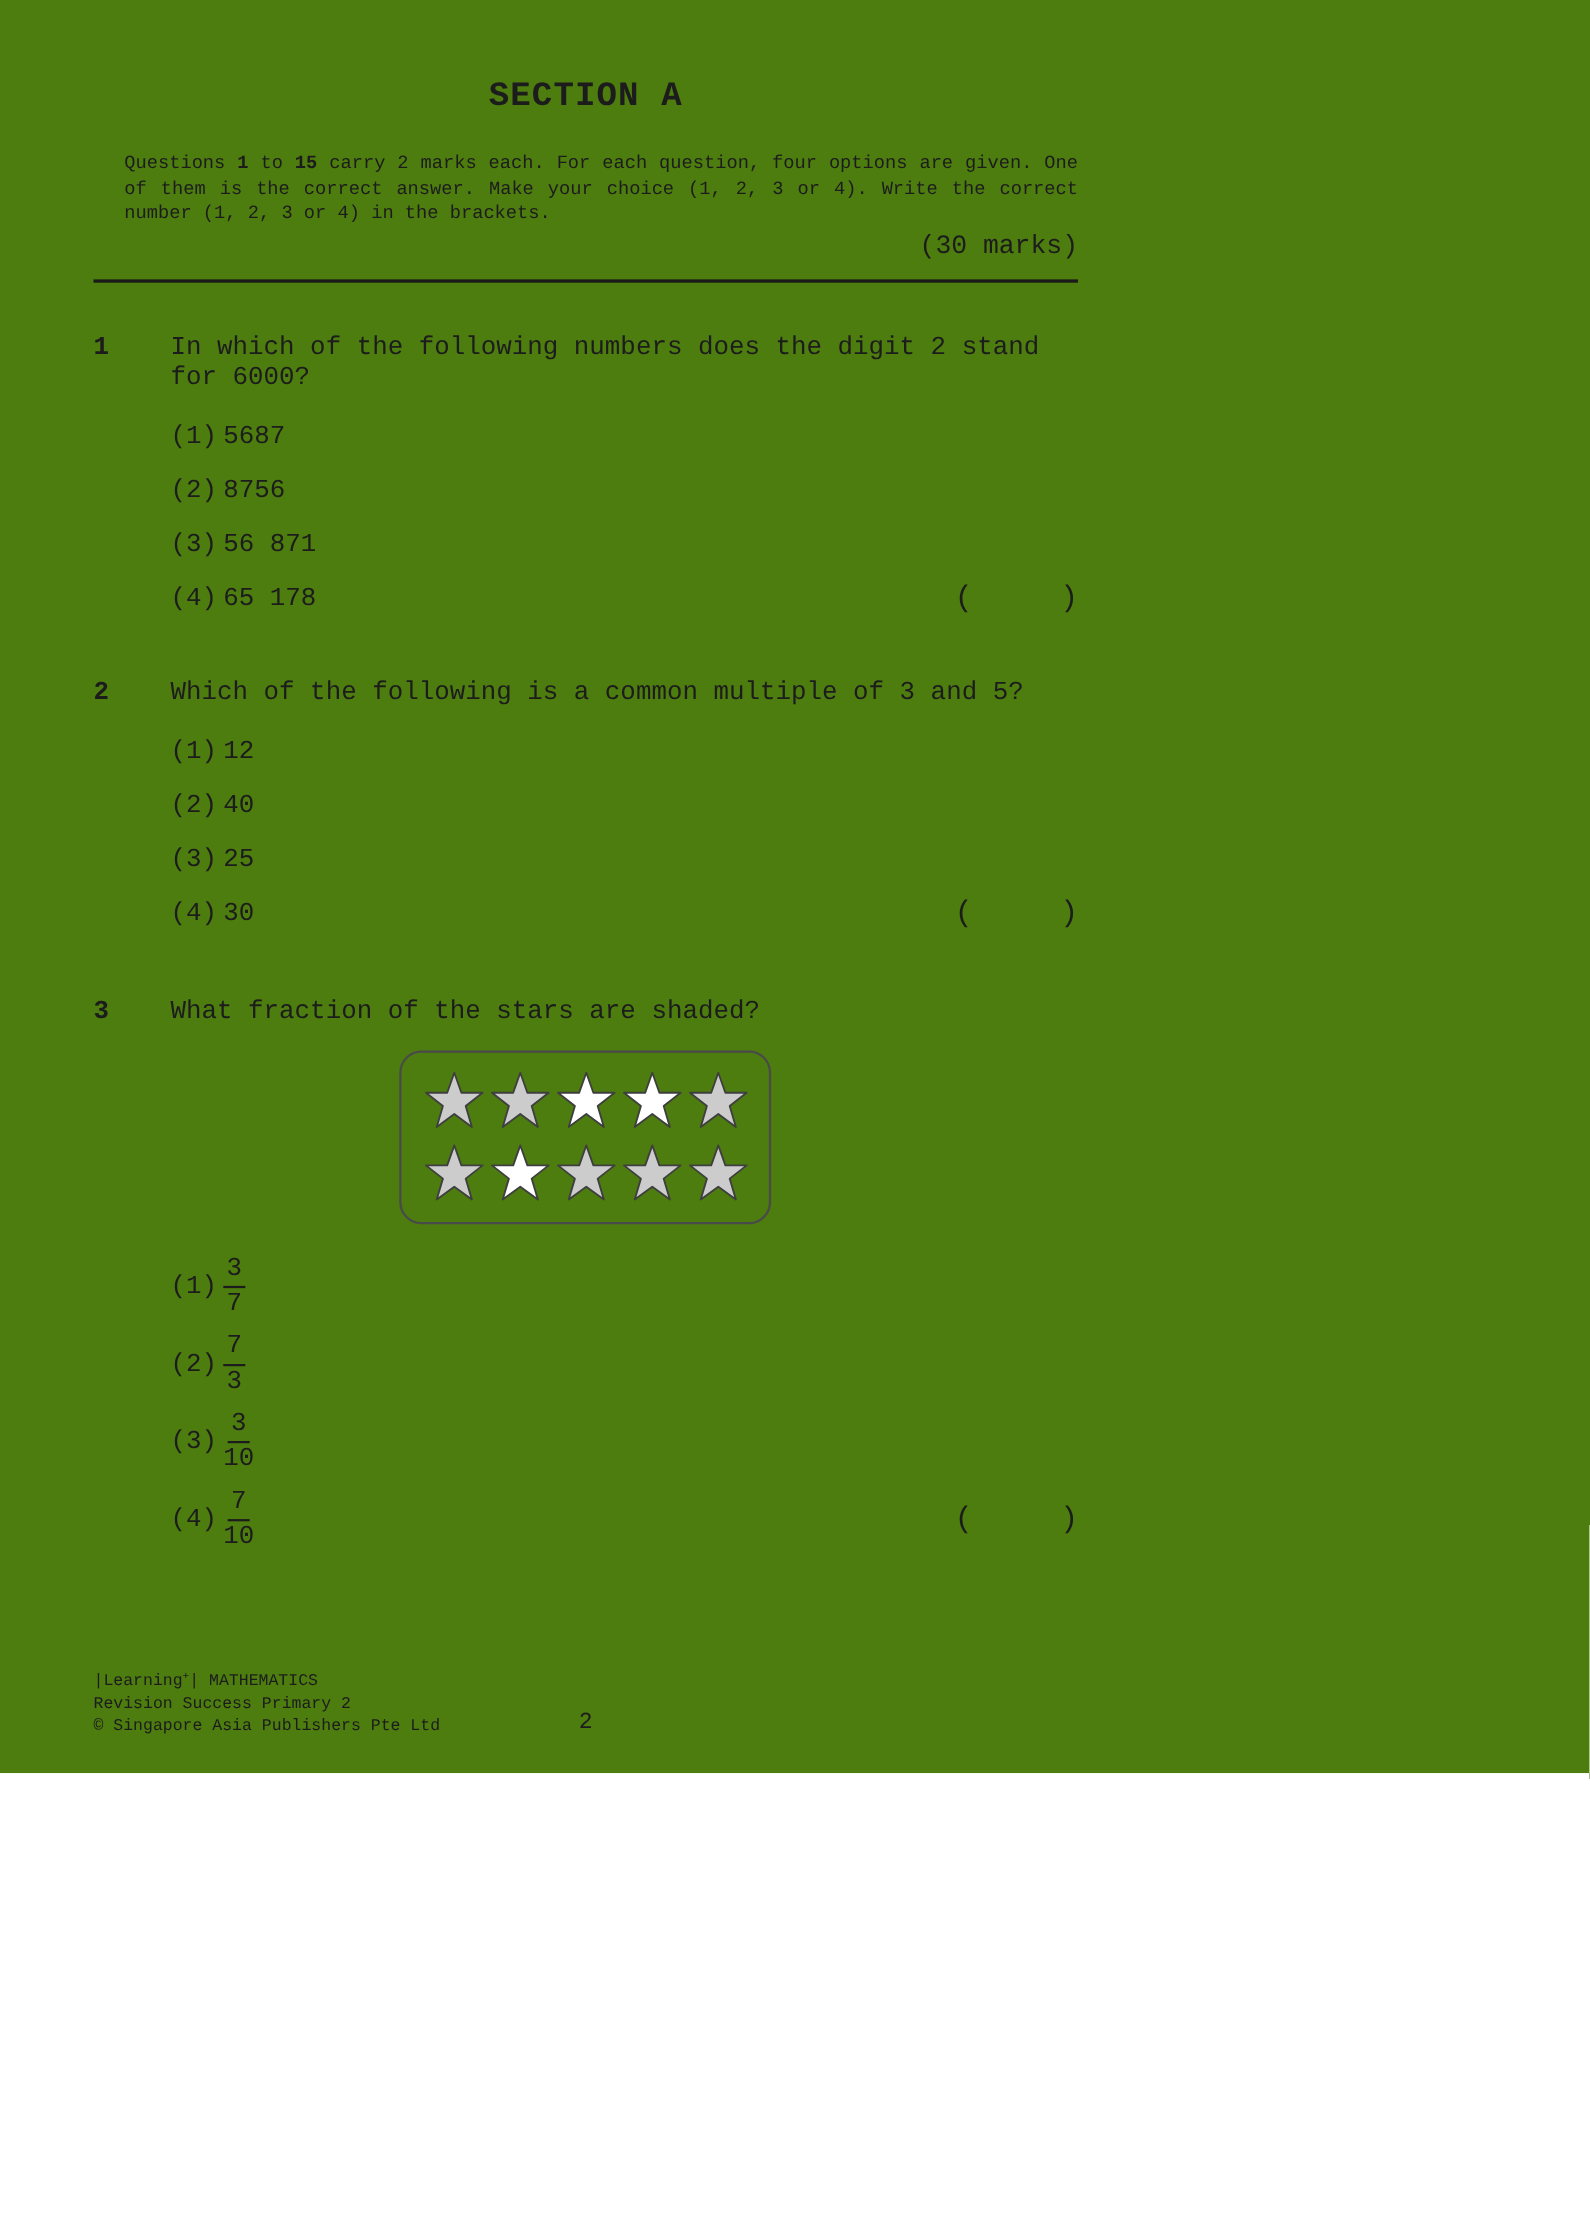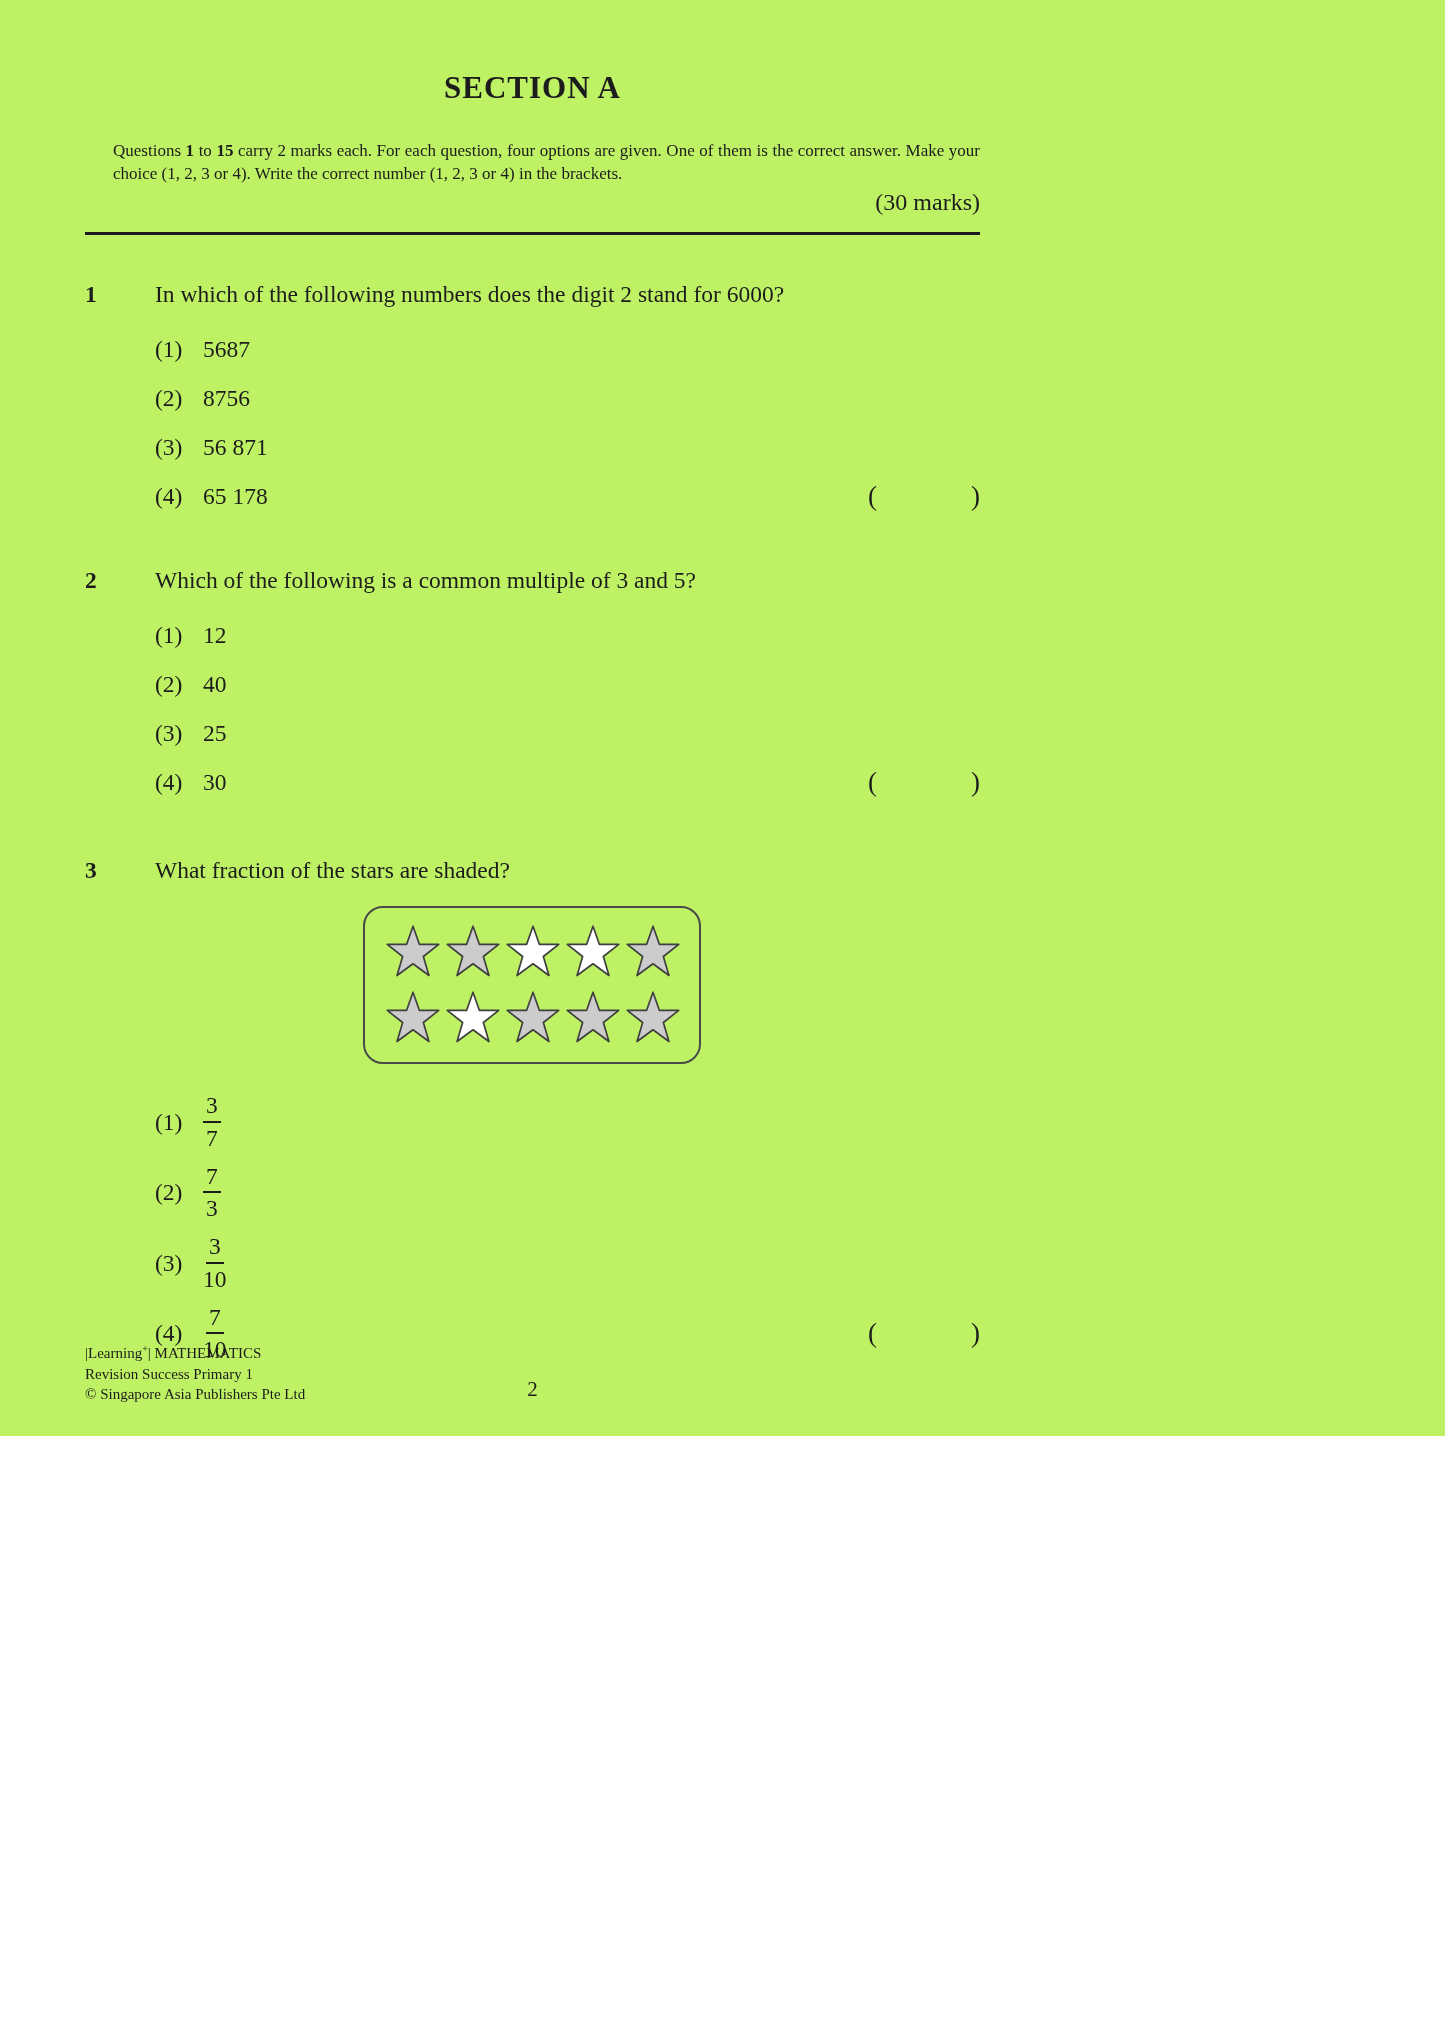--- a/index.html
+++ b/index.html
@@ -1,22 +1,22 @@
 <!DOCTYPE html>
 <html style="--star-shaded: #cccccc; --star-unshaded: #ffffff; --star-stroke: #3f3f3f;"><head>
 <meta charset="utf-8">
 <style>
   * { box-sizing: border-box; margin: 0; padding: 0; }
   html, body { background: #ffffff; }
   .page {
     position: relative;
     width: 1445px;
-    height: 1436px;
-    background: #bef264;
-    font-family: Liberation Serif, serif;
+    height: 1612px;
+    background: #4d7c0f;
+    font-family: Liberation Mono, monospace;
     color: #1c1c1c;
     overflow: hidden;
   }
   .content {
     position: absolute;
     left: 85px;
     top: 70px;
     width: 895px;
   }
   .section-title {
@@ -270,16 +270,16 @@
     </div>
 
   </div>
 
   <div class="footer-center">
     <span class="footer-page-num">2</span>
   </div>
 
   <div class="footer-left">
     <div><span>|Learning</span><sup>+</sup><span>| MATHEMATICS</span></div>
-    <div>Revision Success Primary 1</div>
+    <div>Revision Success Primary 2</div>
     <div>© Singapore Asia Publishers Pte Ltd</div>
   </div>
 </div>
 
 </body></html>

